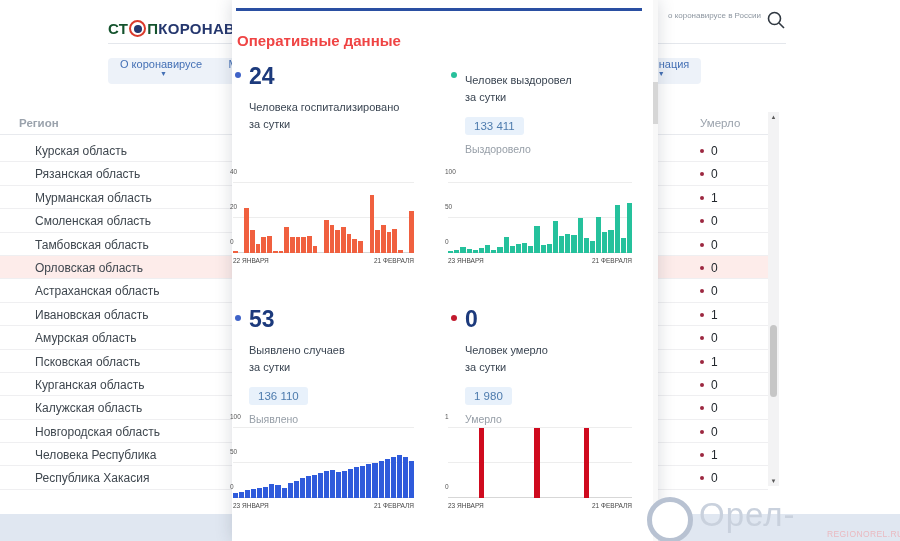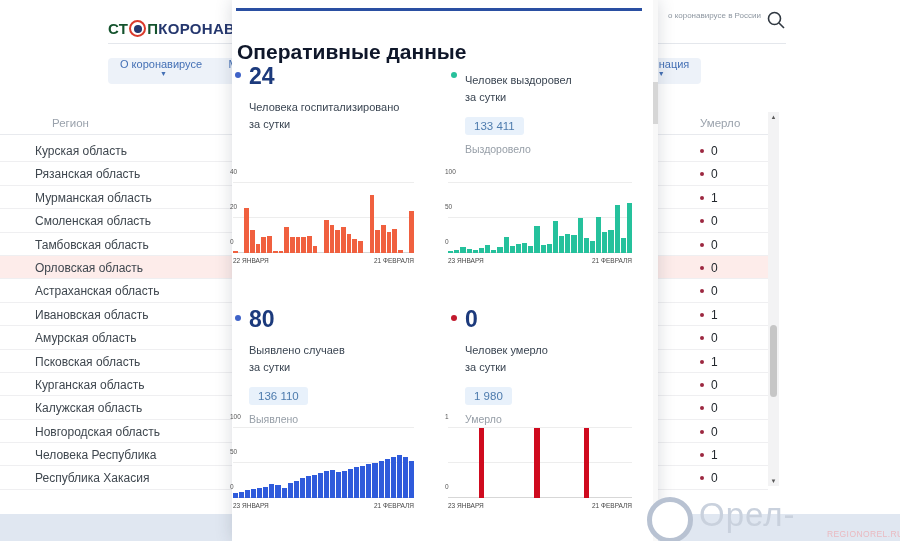--- a/index.html
+++ b/index.html
@@ -45,21 +45,21 @@
     text-align:center; cursor:pointer; }
   .sbar .thumb { position:absolute; left:2px; top:213px; width:7px; height:72px;
     background:#c6c6c6; border-radius:4px; cursor:grab; }
 
   .footer { left:0; top:514px; width:900px; height:27px; background:#e0e7f1; }
 
   
   .modal { position:absolute; left:232px; top:0; width:426px; height:541px; background:#fff;
     z-index:10; box-shadow:0 0 16px rgba(40,50,70,.18); }
   .topline { left:4px; top:8px; width:406px; height:3px; background:#2a4fa2; }
-  .m-title { left:5px; top:32px; font-size:21px; font-weight:bold; color:#0f172a;margin-top:8px; }
+  .m-title { left:5px; top:32px; font-size:15px; font-weight:bold; color:#ef4444; }
   .m-sbar { position:absolute; right:0; top:0; width:5px; height:100%; background:#f8f8f8; }
   .m-sbar .thumb { position:absolute; left:0; top:82px; width:5px; height:42px;
     background:#d6d6d6; cursor:grab; }
 
   .stat { position:absolute; width:196px; }
   .stat .dot { position:absolute; left:0; top:9px; width:6px; height:6px; border-radius:50%; }
   .stat .val { margin-left:14px; font-size:23px; font-weight:bold; color:#1c3a7c; }
   .stat .lbl { margin:9px 0 0 14px; font-size:11px; line-height:17px; color:#3a4552; }
   .stat .badge { display:inline-block; margin:11px 0 0 14px; background:#e8f1fb;
     color:#4d7bad; font-size:11.5px; padding:3px 9px; border-radius:3px; }
@@ -118,21 +118,21 @@
       <span class="caret">▼</span>
     </div>
     <div class="abs navbtn" style="left:203px;width:60px;z-index:2;">
       <span>М</span>
     </div>
     <div class="abs navbtn" style="left:616px;z-index:2;">
       <span>Вакцинация</span>
       <span class="caret">▼</span>
     </div>
 
-    <div class="abs th" style="left:52px;">Регион</div>
+    <div class="abs th" style="left:19px;font-weight:bold;">Регион</div>
     <div class="abs th" style="left:700px;">Умерло</div>
     <div class="abs th-line"></div>
 
     <div class="abs" id="table-rows">
         <div class="trow">
           <span class="rname">Курская область</span>
           <span class="dcell">
             <span class="ddot"></span>
             <span>0</span>
           </span>
@@ -359,21 +359,21 @@
           </div>
         </div>
       <div class="xrow">
         <span class="x-start">23 ЯНВАРЯ</span>
         <span class="x-end">21 ФЕВРАЛЯ</span>
       </div>
     </div>
 
     <div class="stat" style="left:3px;top:306px;">
       <span class="dot" style="background: rgb(63, 99, 200);"></span>
-      <div class="val">80</div>
+      <div class="val">53</div>
       <div class="lbl">
         <span>Выявлено случаев</span><br>
         <span>за сутки</span>
       </div>
       <div class="badge">136 110</div>
       <div class="cap">Выявлено</div>
     </div>
 
     <div class="stat" style="left:219px;top:306px;">
       <span class="dot" style="background: rgb(194, 26, 46);"></span>

